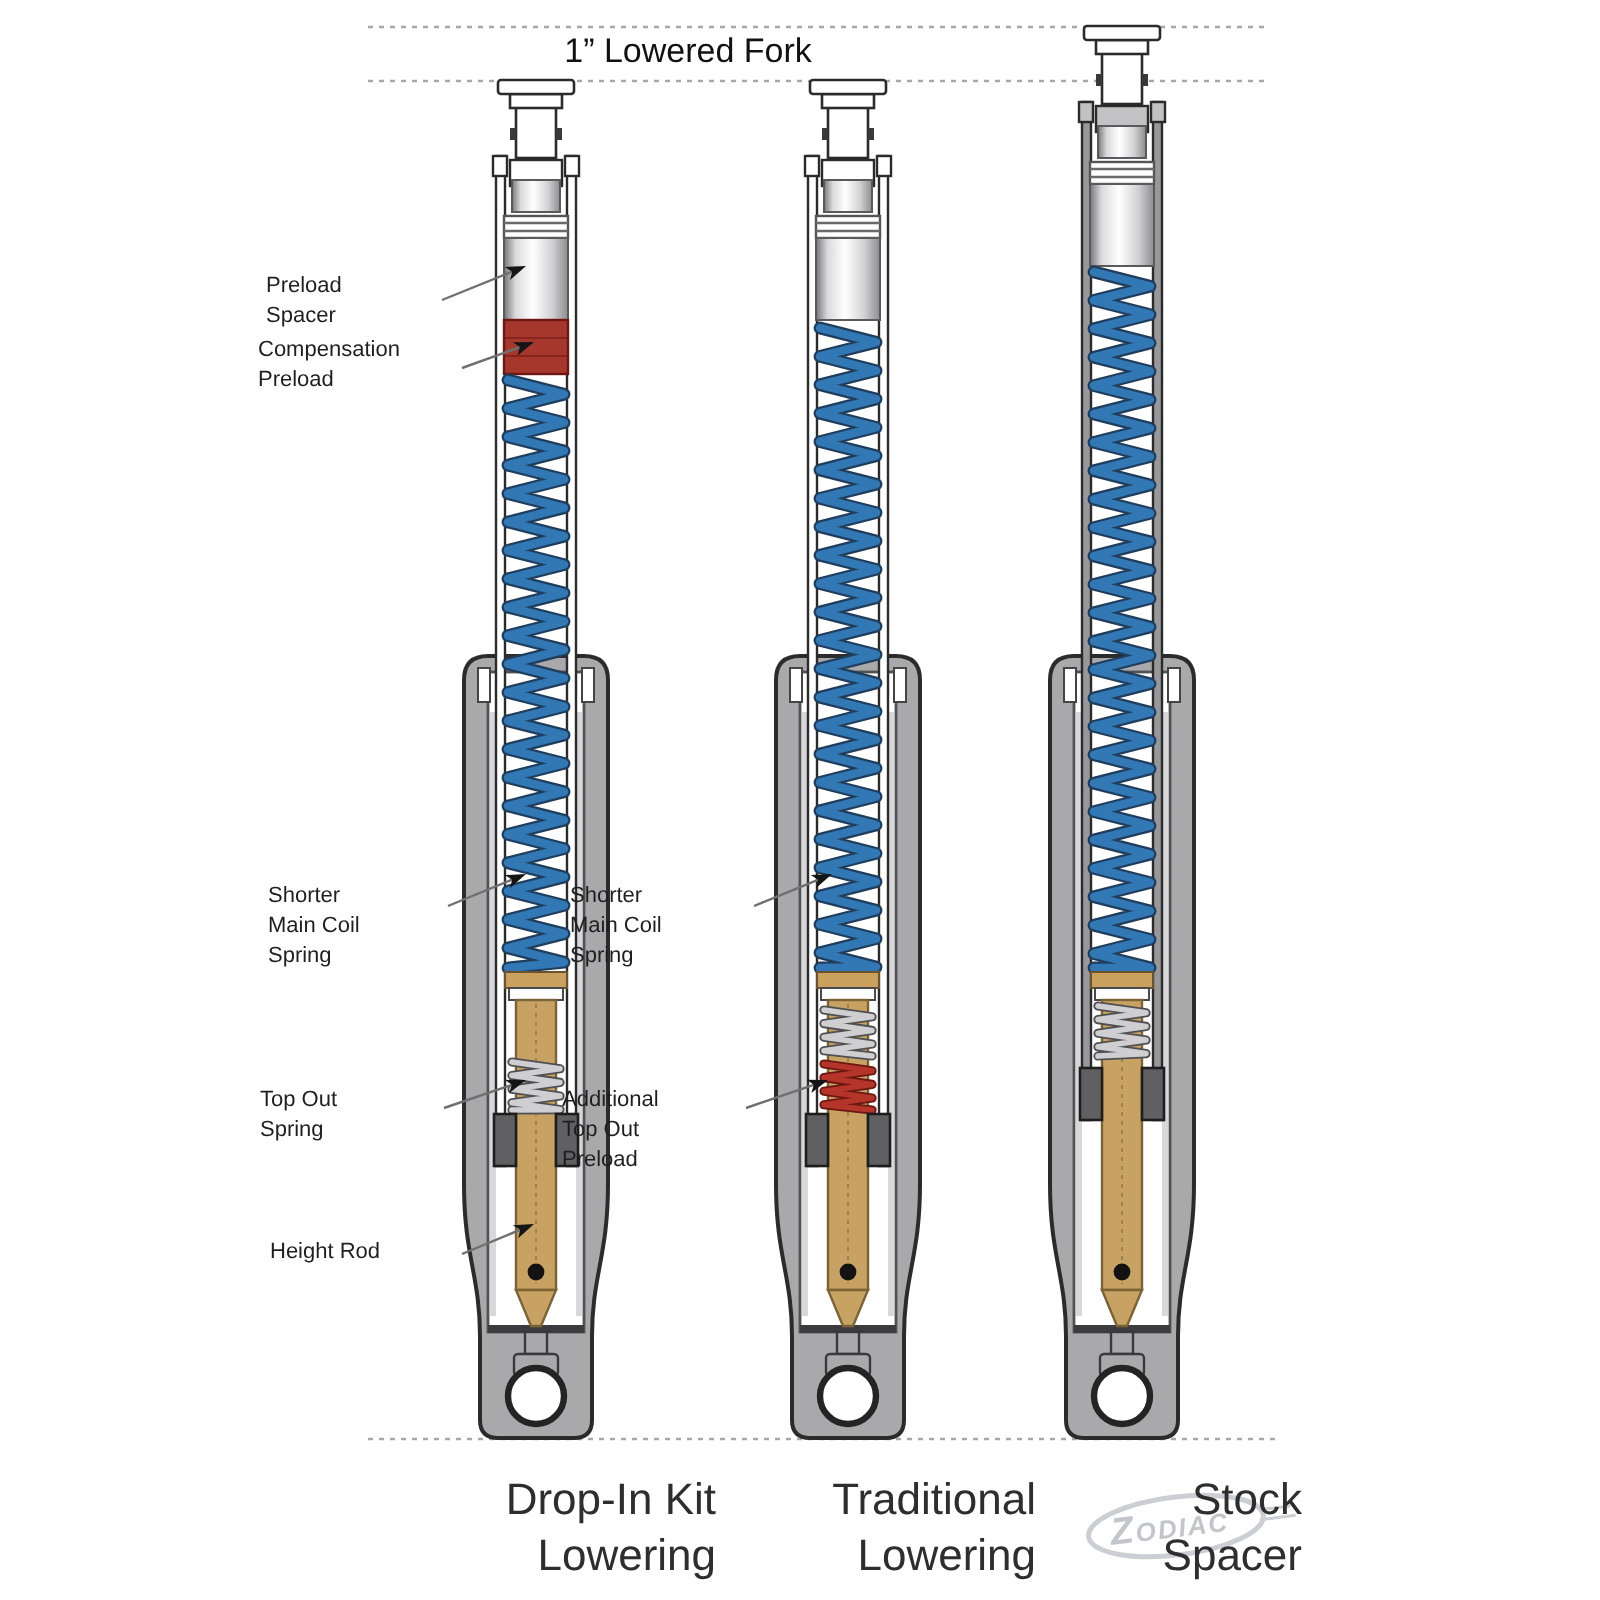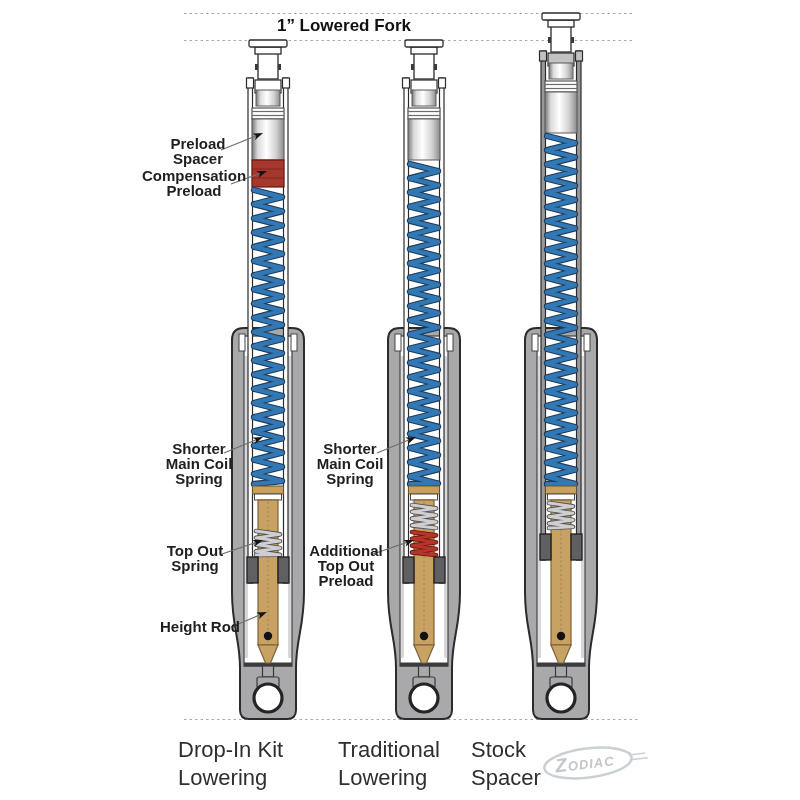--- a/index.html
+++ b/index.html
@@ -1,23 +1,23 @@
 <!DOCTYPE html>
 <html><head>
 <meta charset="utf-8">
 <style>
   html,body{margin:0;padding:0;background:#fff;}
   .stage{position:relative;width:800px;height:800px;background:#ffffff;overflow:hidden;
          font-family:"Liberation Sans",sans-serif;}
   .stage svg{position:absolute;left:0;top:0;}
   .title{position:absolute;left:224px;top:16px;width:240px;text-align:center;
-         font-weight:bold;font-size:17px;color:#111;}
-  .part-label{position:absolute;width:130px;text-align:center;white-space:pre-line;
-         font-weight:bold;font-size:15px;line-height:15px;color:#1f1f1f;}
-  .caption{position:absolute;width:180px;text-align:left;white-space:pre-line;
+         font-weight:normal;font-size:17px;color:#111;}
+  .part-label{position:absolute;width:130px;text-align:left;white-space:pre-line;
+         font-weight:normal;font-size:11px;line-height:15px;color:#1f1f1f;}
+  .caption{position:absolute;width:180px;text-align:right;white-space:pre-line;
          font-size:22px;line-height:28px;color:#2e2e2e;}
 </style>
 </head>
 <body>
 
 <div class="stage">
   <svg id="diagram" width="800" height="800" viewBox="0 0 800 800">
       <defs>
         <linearGradient id="gradSilver" x1="0" y1="0" x2="1" y2="0">
           <stop offset="0%" stop-color="#77777a"></stop>

